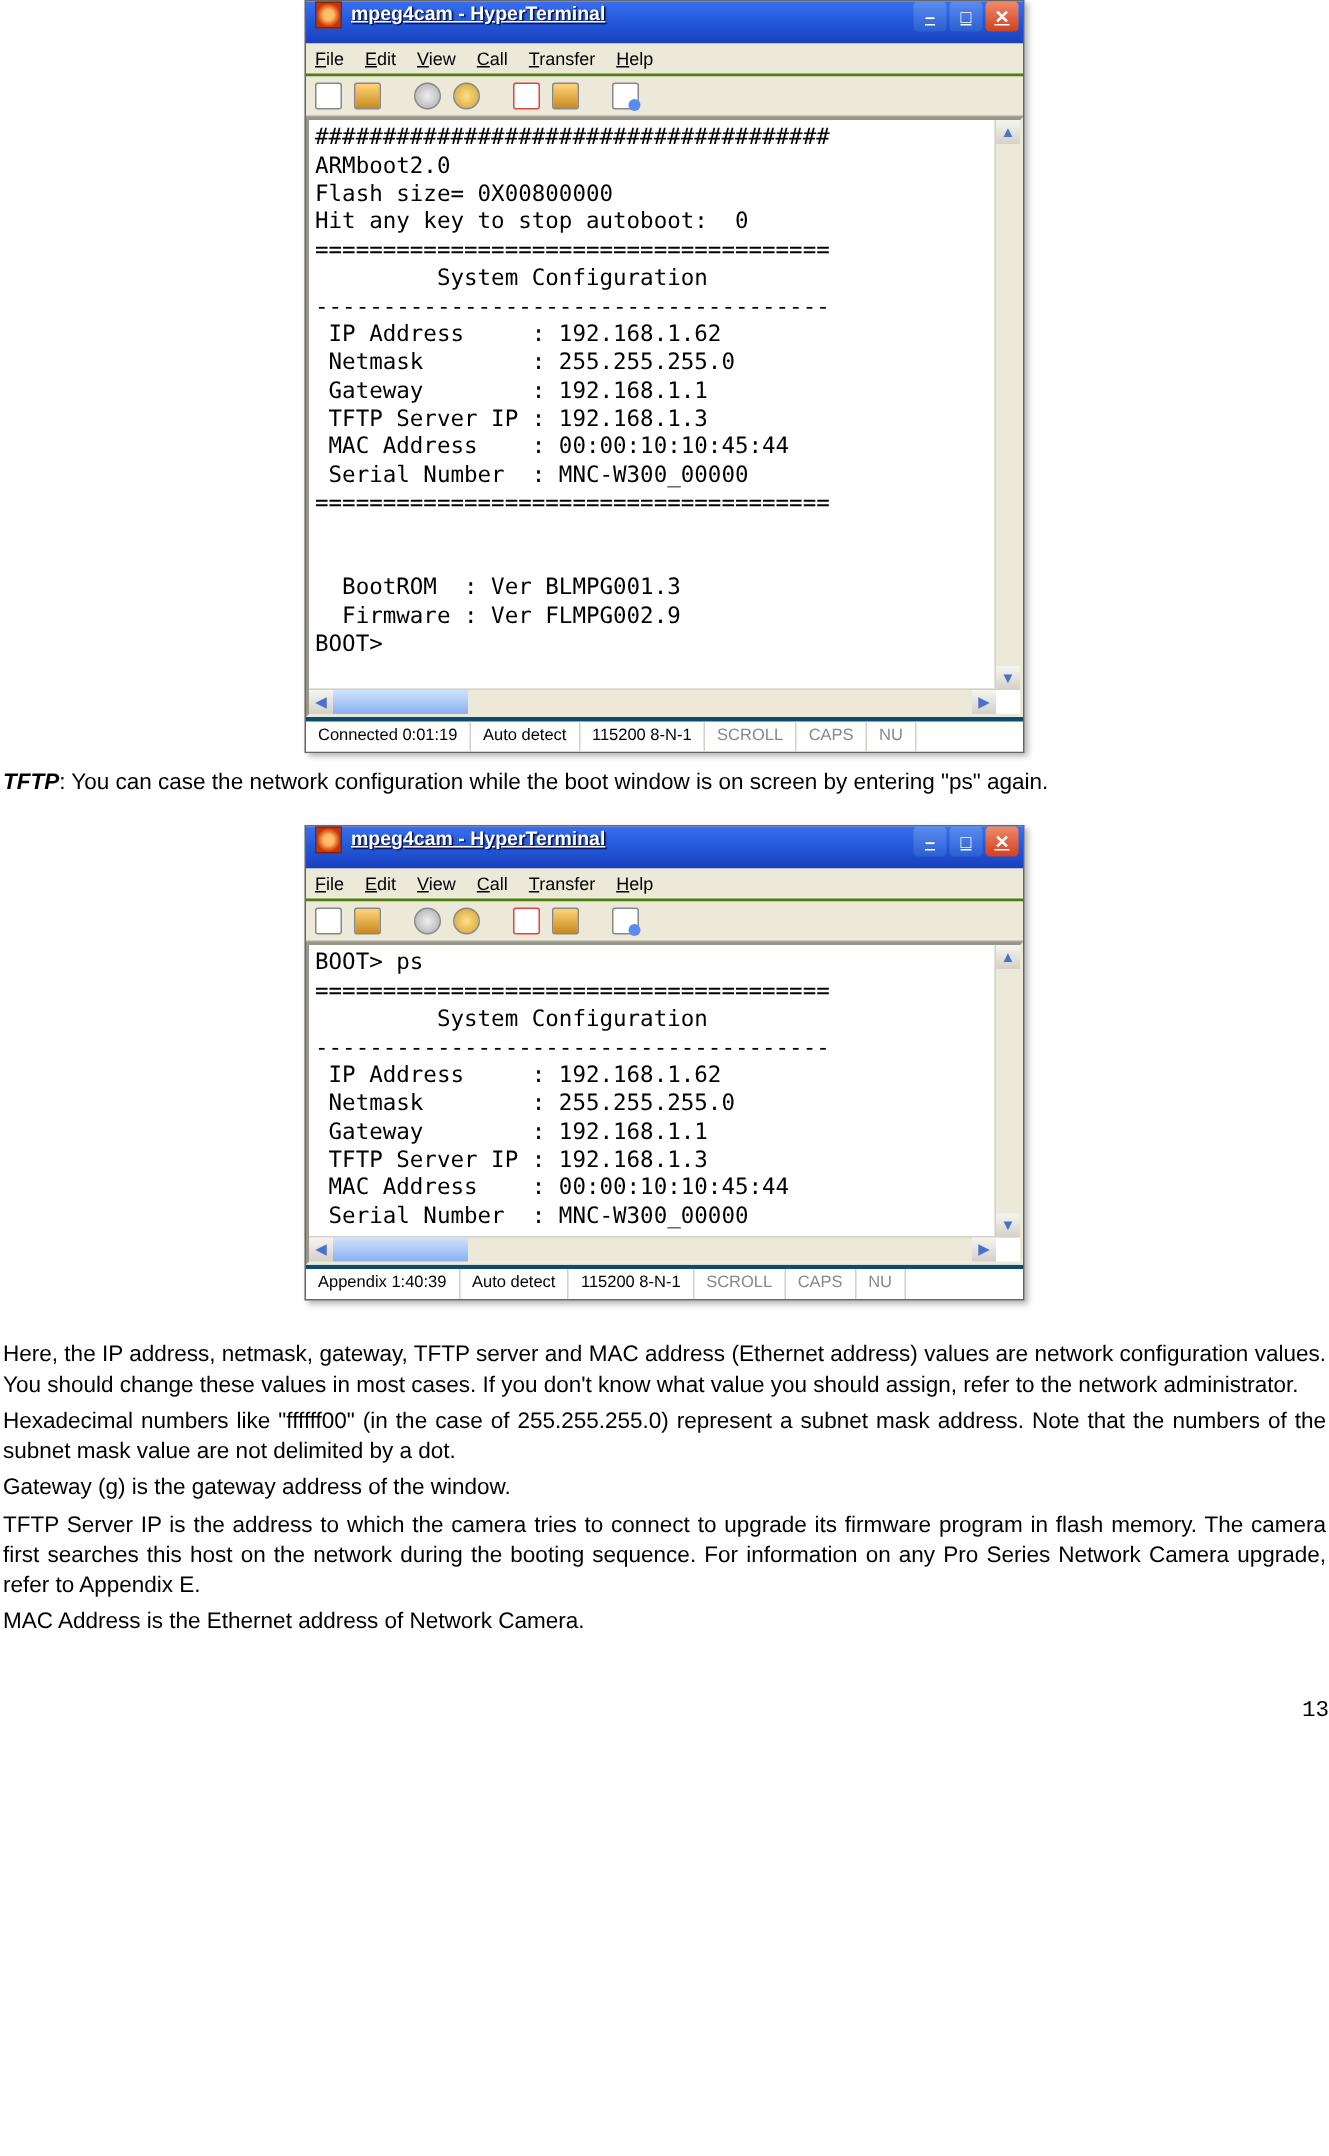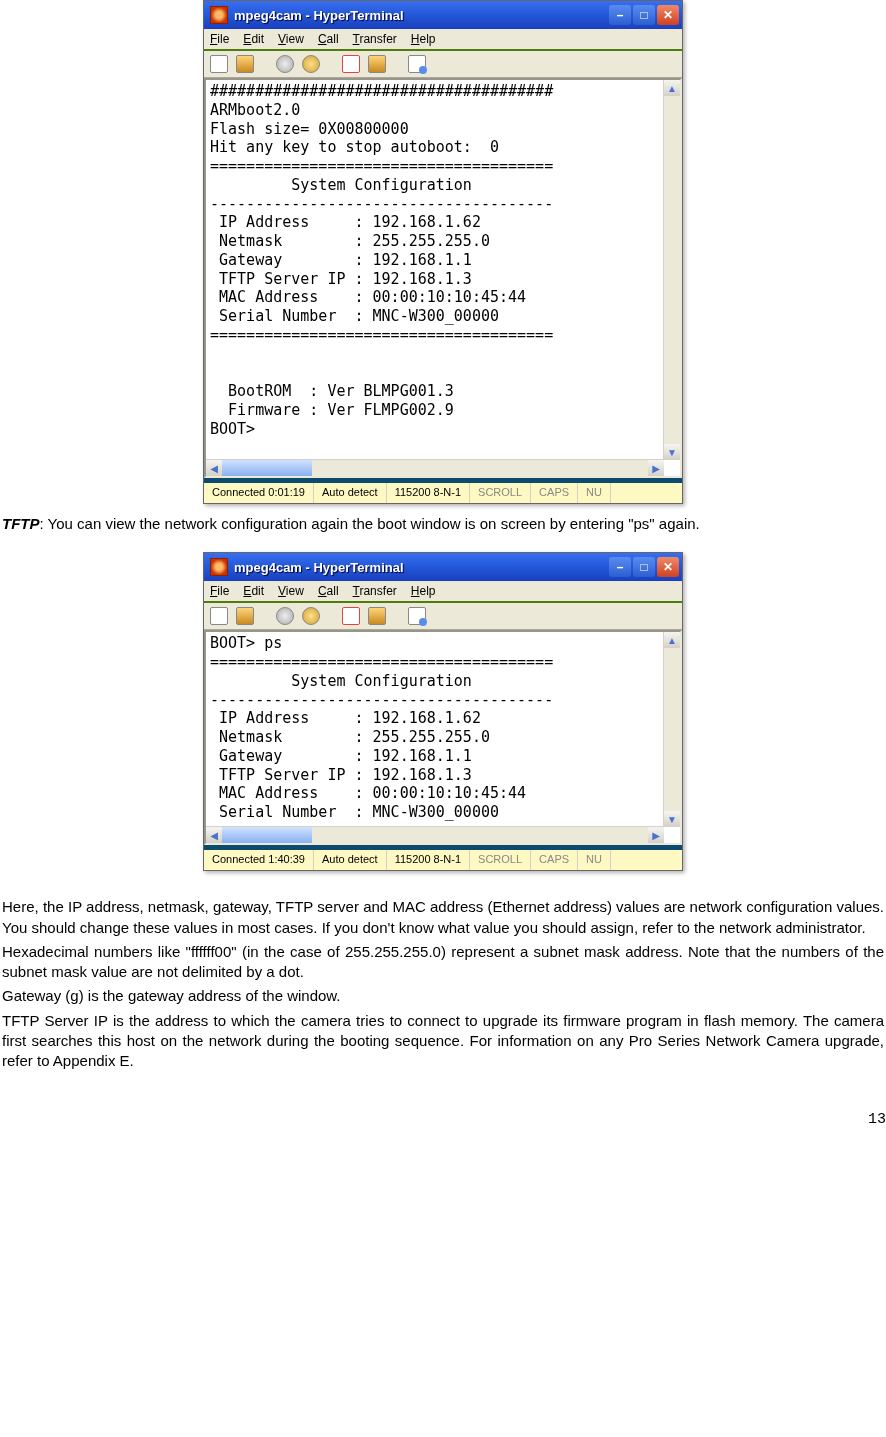--- a/index.html
+++ b/index.html
@@ -19,25 +19,26 @@
     border: 1px solid #666;
     background: #ece9d8;
     box-shadow: 2px 2px 4px rgba(0,0,0,0.3);
   }
   .win1 { width: 478px; }
   .win2 { width: 478px; }
   .titlebar {
     background: linear-gradient(to bottom, #3a6ef0 0%, #2258d8 50%, #1a3fbf 100%);
     height: 28px;
     display: flex;
-    align-items: center;
+    align-items: flex-start;
     padding: 0 3px 0 6px;
     color: #fff;
     font-weight: bold;
     font-size: 13px;
+    text-decoration: underline;
   }
   .titlebar .appicon {
     width: 16px; height: 16px;
     background: radial-gradient(#fb6 30%, #c30 70%);
     border:1px solid #820;
     margin-right: 6px;
   }
   .titlebar .title { flex:1; text-shadow: 1px 1px 1px #003; }
   .winbtns { display:flex; gap:2px; }
   .winbtn {
@@ -104,22 +105,22 @@
     font-size:10px;color:#4a70d0;
   }
   .scroll-h {
     position:absolute; left:0; right:16px; bottom:0; height:16px;
     background:#ece9d8; border-top:1px solid #d4d0c8;
     display:flex;
   }
   .scroll-h .arr{ width:16px; height:100%;}
   .scroll-h .thumb{ width:90px; height:100%; background: linear-gradient(#cfe3ff,#8ab0f0);}
   .statusbar {
-    background:#fef9c3;
-    border-top:5px solid #0c4a6e;
+    background:#ffffff;
+    border-top:3px solid #0c4a6e;
     font-size:11px;
     display:flex;
     height:20px;
   }
   .statusbar .cell {
     border-right:1px solid #d4d0c8;
     padding:3px 8px;
     color:#000;
   }
   .statusbar .cell.dim { color:#888; }
@@ -204,21 +205,21 @@
       <div class="cell">Connected 0:01:19</div>
       <div class="cell">Auto detect</div>
       <div class="cell">115200 8-N-1</div>
       <div class="cell dim">SCROLL</div>
       <div class="cell dim">CAPS</div>
       <div class="cell dim">NU</div>
     </div>
   </div>
 
   <div class="bodytext">
-    <p><span class="note-label">TFTP</span><span>: You can view the network configuration again the boot window is on screen by entering "ps" again.</span></p>
+    <p><span class="note-label">TFTP</span><span>: You can case the network configuration while the boot window is on screen by entering "ps" again.</span></p>
   </div>
 
   <div style="height:14px"></div>
 
   <div class="win win2">
     <div class="titlebar">
       <span class="appicon"></span>
       <span class="title">mpeg4cam - HyperTerminal</span>
       <div class="winbtns">
         <div class="winbtn min">–</div>
@@ -264,33 +265,34 @@
         <div class="arr">▼</div>
       </div>
       <div class="scroll-h">
         <div class="arr">◀</div>
         <div class="thumb"></div>
         <div style="flex:1"></div>
         <div class="arr">▶</div>
       </div>
     </div>
     <div class="statusbar">
-      <div class="cell">Connected 1:40:39</div>
+      <div class="cell">Appendix 1:40:39</div>
       <div class="cell">Auto detect</div>
       <div class="cell">115200 8-N-1</div>
       <div class="cell dim">SCROLL</div>
       <div class="cell dim">CAPS</div>
       <div class="cell dim">NU</div>
     </div>
   </div>
 
   <div style="height:16px"></div>
 
   <div class="bodytext">
     <p>Here, the IP address, netmask, gateway, TFTP server and MAC address (Ethernet address) values are network configuration values. You should change these values in most cases. If you don't know what value you should assign, refer to the network administrator.</p>
     <p>Hexadecimal numbers like "ffffff00" (in the case of 255.255.255.0) represent a subnet mask address. Note that the numbers of the subnet mask value are not delimited by a dot.</p>
     <p>Gateway (g) is the gateway address of the window.</p>
     <p class="spaced">TFTP Server IP is the address to which the camera tries to connect to upgrade its firmware program in flash memory. The camera first searches this host on the network during the booting sequence. For information on any Pro Series Network Camera upgrade, refer to Appendix E.</p>
+    <p>MAC Address is the Ethernet address of Network Camera.</p>
   </div>
 
   <div class="pagenum">13</div>
 
 </div>
 
 </body></html>

